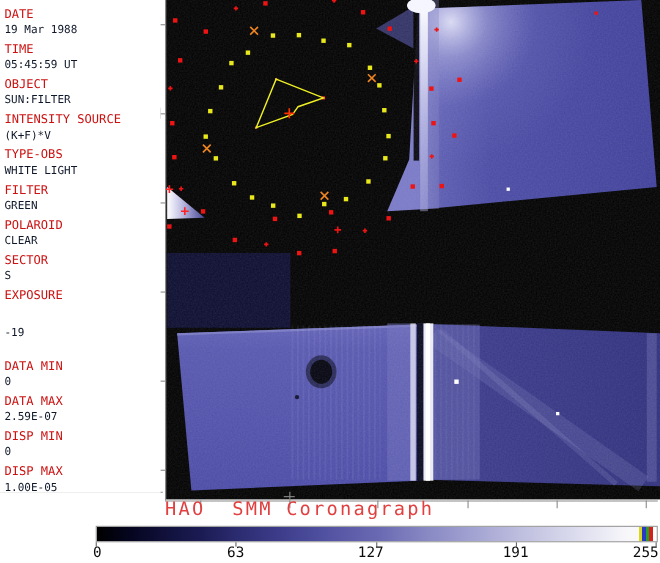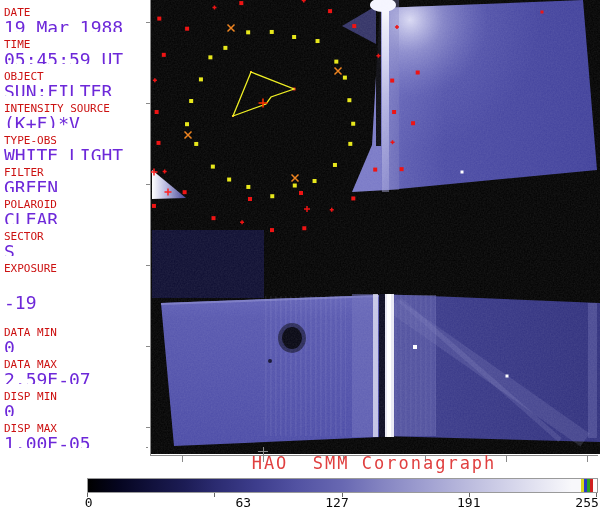--- a/index.html
+++ b/index.html
@@ -2,22 +2,22 @@
 <html><head>
 <meta charset="utf-8">
 <style>
   html,body{margin:0;padding:0;}
   body{position:relative;width:600px;height:512px;background:#ffffff;overflow:hidden;
        font-family:"DejaVu Sans Mono",monospace;}
   #stage{position:absolute;left:0;top:0;z-index:0;}
   #panel{position:absolute;left:0;top:0;width:146px;height:448px;background:#ffffff;z-index:2;}
   .field{height:32px;padding:6px 0 0 4px;box-sizing:border-box;overflow:hidden;}
   .field .lbl{font-size:11px;line-height:13px;letter-spacing:0px;color:var(--label-red,#cc1111);white-space:pre;}
-  .field .val{font-size:18px;line-height:17px;color:#6d28d9;white-space:pre;}
-  #title{position:absolute;left:150px;top:453px;width:448px;text-align:center;z-index:2;
+  .field .val{font-size:10px;line-height:17px;color:#0f172a;white-space:pre;}
+  #title{position:absolute;left:150px;top:453px;width:448px;z-index:2;
          font-size:17px;letter-spacing:2px;white-space:pre;color:var(--title-red,#e04040);}
   #colorbar{position:absolute;left:87px;top:478px;width:509px;height:13px;z-index:2;
     border:1px solid #9a9a9a;
     background:linear-gradient(to right,
       #000000 0%, #050520 6%, #12123e 13%, #1c1c55 19%, #2b2b70 25%,
       #3d3d8c 33%, #5252a2 41%, #6868b2 50%, #8585c2 58%, #a2a2d2 67%,
       #bcbcde 75%, #d4d4ea 83%, #e9e9f4 90%, #f8f8fb 95%,
       #f8f8fb 96.8%, #d8d820 96.8%, #d8d820 97.4%, #2838c8 97.4%, #2838c8 98.1%,
       #28a028 98.1%, #28a028 98.7%, #d02020 98.7%, #d02020 99.3%, #fdfdfd 99.3%, #ffffff 100%);}
   .cbtick{position:absolute;top:493px;width:1px;height:4px;background:#666;z-index:2;}
@@ -265,20 +265,20 @@
     </div>
   </div>
 
 <div id="title">HAO  SMM Coronagraph</div>
 
 <div id="colorbar"></div>
 <div id="cbticks">
     <div class="cbtick" style="left: 87px;"></div>
     <div class="cblabel" style="left: 87px; transform: translateX(-30%);">0</div>
     <div class="cbtick" style="left: 214.25px;"></div>
-    <div class="cblabel" style="left: 214.25px; transform: translateX(-50%); margin-left: 29px;">63</div>
+    <div class="cblabel" style="left: 214.25px; transform: translateX(-50%);">63</div>
     <div class="cbtick" style="left: 341.5px;"></div>
     <div class="cblabel" style="left: 337px; transform: translateX(-50%); text-align: right;">127</div>
     <div class="cbtick" style="left: 468.75px;"></div>
     <div class="cblabel" style="left: 468.75px; transform: translateX(-50%);">191</div>
     <div class="cbtick" style="left: 596px;"></div>
     <div class="cblabel" style="left: 596px; transform: translateX(-88%);">255</div>
   </div>
 
 </body></html>

